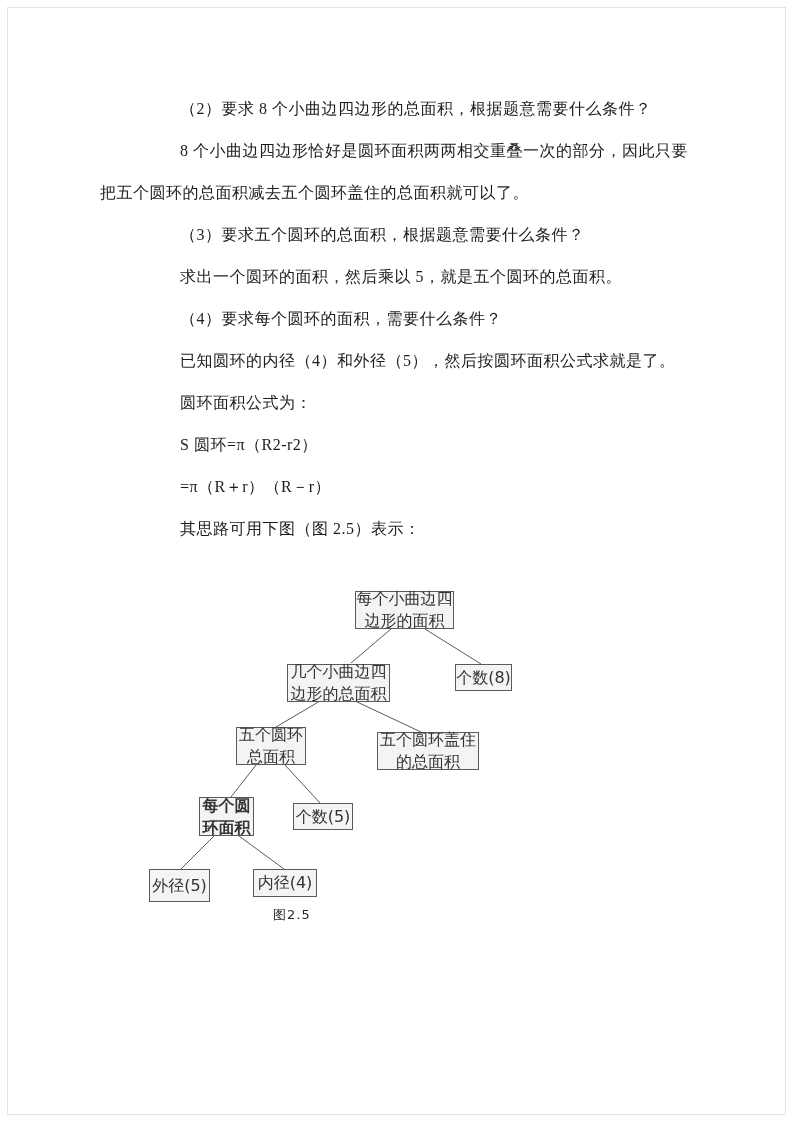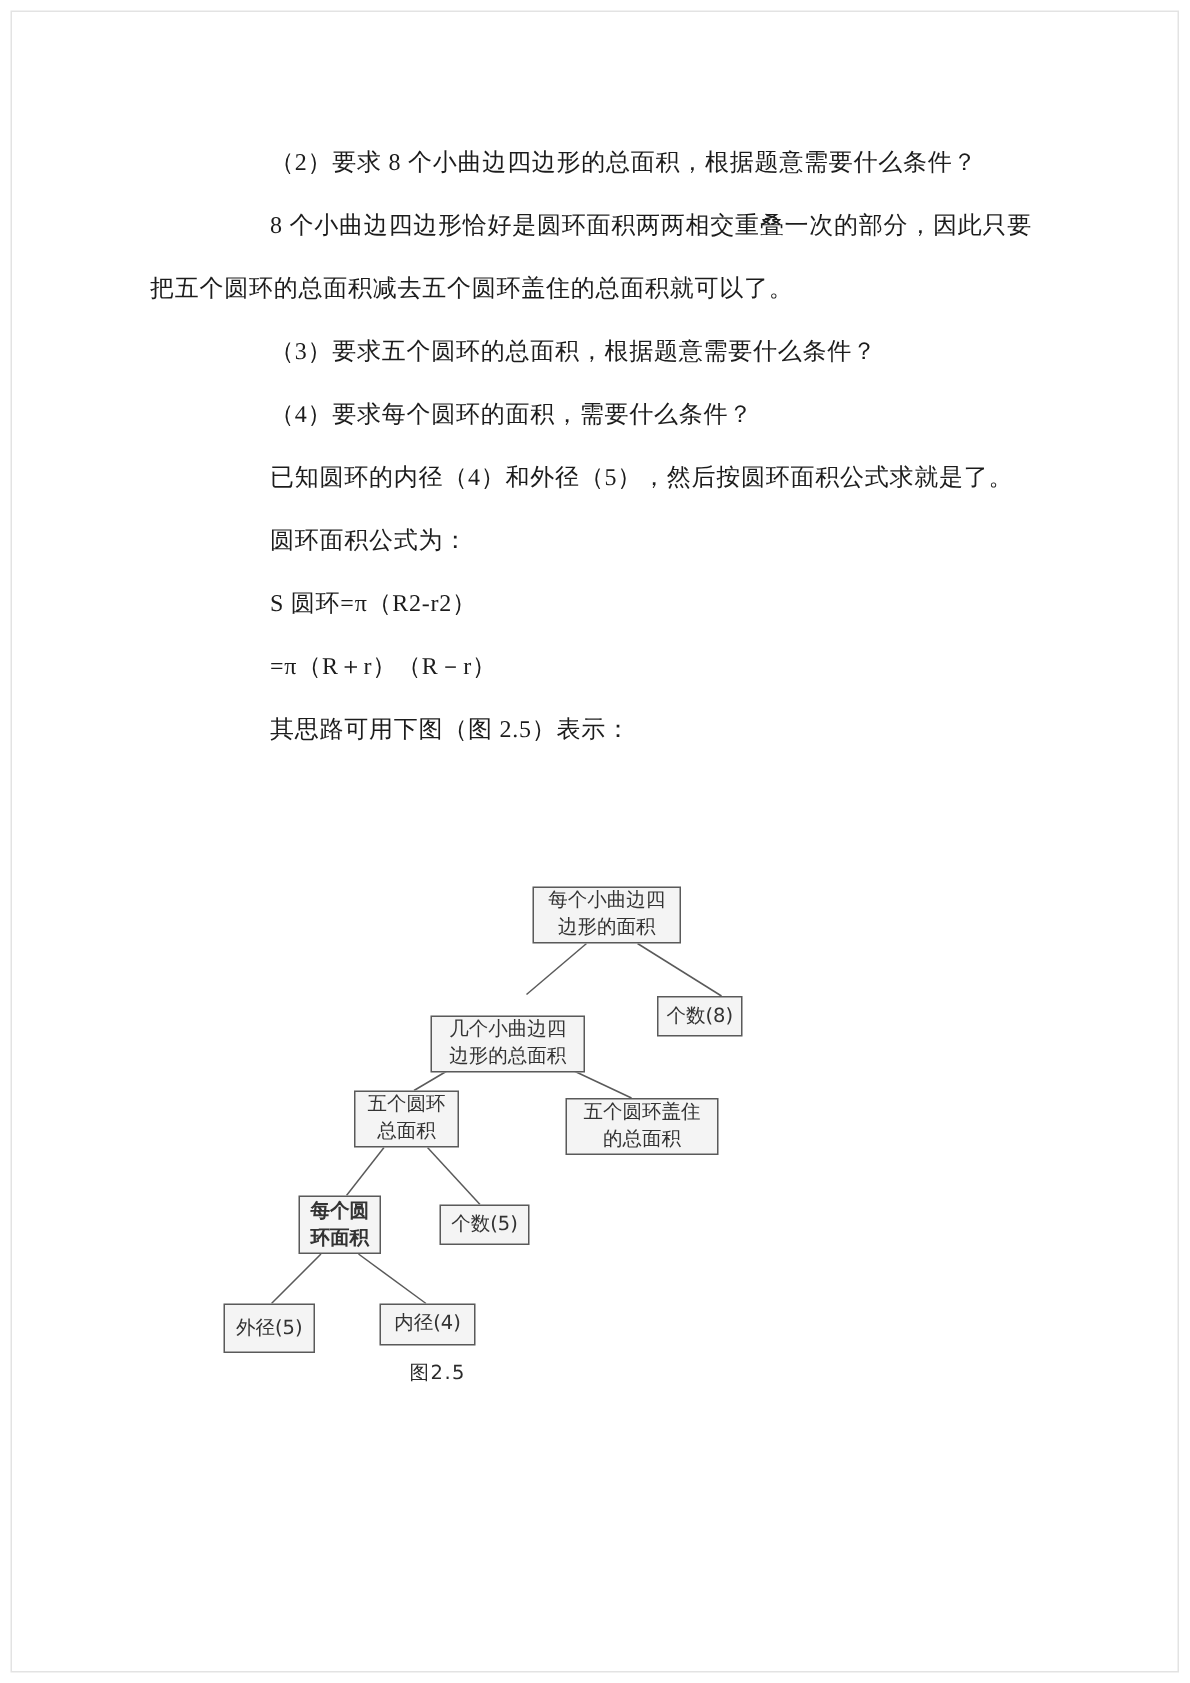--- a/index.html
+++ b/index.html
@@ -49,21 +49,21 @@
     position: absolute;
     left: 0;
     top: 0;
   }
   .node {
     position: absolute;
     box-sizing: border-box;
     border: 1px solid #5a5a5a;
     background: #f4f4f4;
     color: #333333;
-    font-size: 13px;
+    font-size: 16px;
     line-height: 1.35;
     display: flex;
     align-items: center;
     justify-content: center;
     text-align: center;
     white-space: pre-line;
   }
   .diagram-caption {
     position: absolute;
     left: 125px;
@@ -78,20 +78,21 @@
 <body>
 
 <div class="page">
   <div class="page-frame"></div>
 
   <div class="content">
     <div class="line indent">（2）要求 8 个小曲边四边形的总面积，根据题意需要什么条件？</div>
     <div class="line indent">8 个小曲边四边形恰好是圆环面积两两相交重叠一次的部分，因此只要</div>
     <div class="line">把五个圆环的总面积减去五个圆环盖住的总面积就可以了。</div>
     <div class="line indent">（3）要求五个圆环的总面积，根据题意需要什么条件？</div>
+    <div class="line indent">求出一个圆环的面积，然后乘以 5，就是五个圆环的总面积。</div>
     <div class="line indent">（4）要求每个圆环的面积，需要什么条件？</div>
     <div class="line indent">已知圆环的内径（4）和外径（5），然后按圆环面积公式求就是了。</div>
     <div class="line indent">圆环面积公式为：</div>
     <div class="line indent">S 圆环=π（R2-r2）</div>
     <div class="line indent">=π（R＋r）（R－r）</div>
     <div class="line indent">其思路可用下图（图 2.5）表示：</div>
   </div>
 
   <div class="diagram">
     <svg class="connectors" width="380" height="355">
@@ -100,23 +101,23 @@
       <line x1="172" y1="113" x2="128" y2="139" stroke="#5a5a5a" stroke-width="1"></line>
       <line x1="207" y1="113" x2="273" y2="144" stroke="#5a5a5a" stroke-width="1"></line>
       <line x1="108" y1="177" x2="83" y2="209" stroke="#5a5a5a" stroke-width="1"></line>
       <line x1="137" y1="177" x2="172" y2="215" stroke="#5a5a5a" stroke-width="1"></line>
       <line x1="66" y1="248" x2="33" y2="281" stroke="#5a5a5a" stroke-width="1"></line>
       <line x1="91" y1="248" x2="136" y2="281" stroke="#5a5a5a" stroke-width="1"></line>
     </svg>
 
     <div class="node" style="left:207px; top:3px;   width:99px;  height:38px;">每个小曲边四
 边形的面积</div>
-    <div class="node" style="left:139px; top:89px;  width:103px; height:38px;">几个小曲边四
+    <div class="node" style="left:139px; top:76px;  width:103px; height:38px;">几个小曲边四
 边形的总面积</div>
-    <div class="node" style="left:290px; top:76px;  width:57px;  height:27px;">个数(8)</div>
+    <div class="node" style="left:307px; top:76px;  width:57px;  height:27px;">个数(8)</div>
     <div class="node" style="left:88px;  top:139px; width:70px;  height:38px;">五个圆环
 总面积</div>
     <div class="node" style="left:229px; top:144px; width:102px; height:38px;">五个圆环盖住
 的总面积</div>
     <div class="node" style="left:51px;  top:209px; width:55px;  height:39px;font-weight:bold;">每个圆
 环面积</div>
     <div class="node" style="left:145px; top:215px; width:60px;  height:27px;">个数(5)</div>
     <div class="node" style="left:1px;   top:281px; width:61px;  height:33px;">外径(5)</div>
     <div class="node" style="left:105px; top:281px; width:64px;  height:28px;">内径(4)</div>
 

